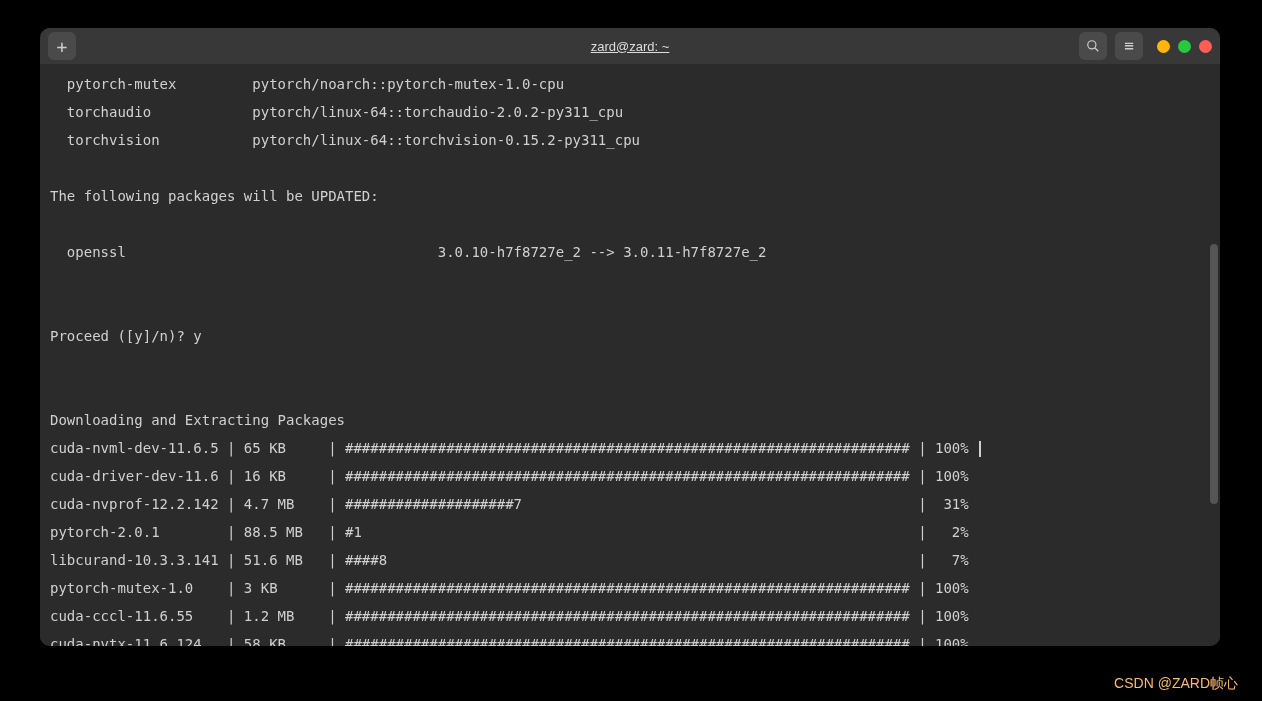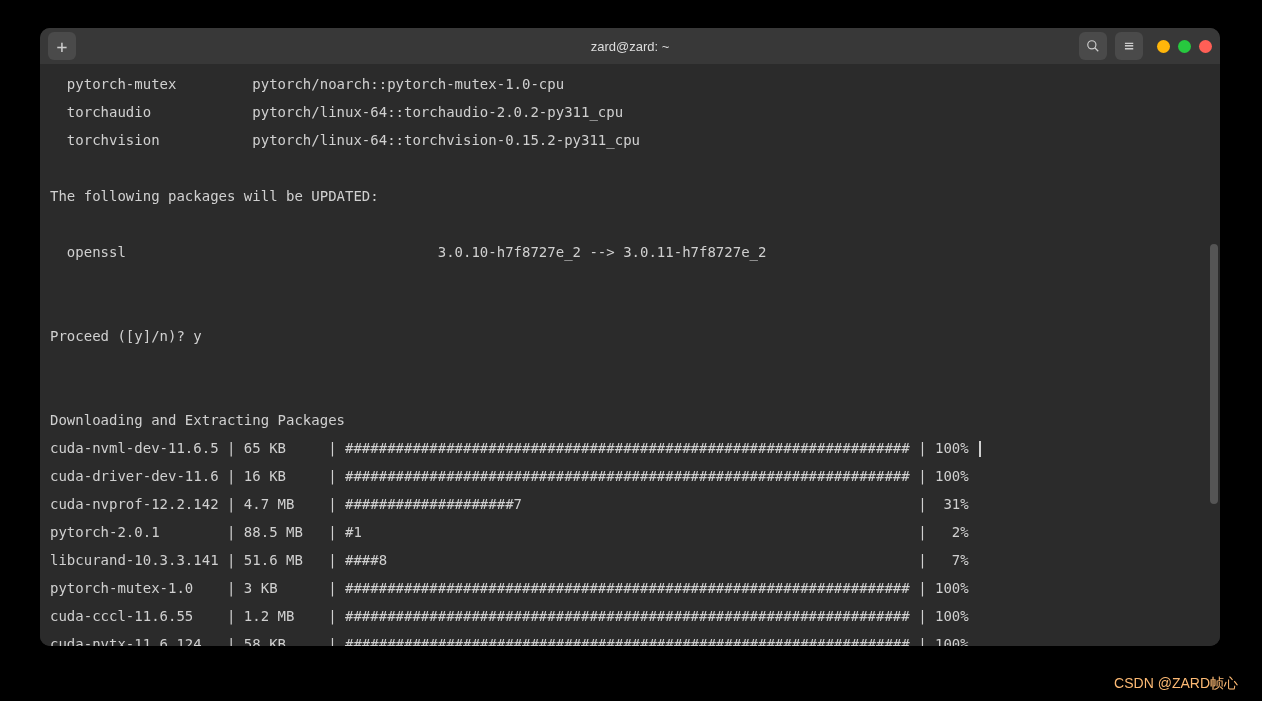--- a/index.html
+++ b/index.html
@@ -1,20 +1,20 @@
 <!DOCTYPE html>
 <html><head>
 <meta charset="utf-8">
 <style>
 * { margin: 0; padding: 0; box-sizing: border-box; }
 body { background: #000; font-family: 'DejaVu Sans Mono', 'Consolas', monospace; width: 1262px; height: 701px; position: relative; overflow: hidden; }
 .window { position: absolute; top: 28px; left: 40px; width: 1180px; height: 618px; background: #2e2e2e; border-radius: 10px; overflow: hidden; display: flex; flex-direction: column; }
 .titlebar { height: 36px; background: #383838; display: flex; align-items: center; padding: 0 8px; position: relative; }
 .new-tab-btn { width: 28px; height: 28px; background: #4a4a4a; border-radius: 6px; display: flex; align-items: center; justify-content: center; color: #ccc; font-size: 18px; cursor: pointer; }
-.title { position: absolute; left: 50%; transform: translateX(-50%); color: #ddd; font-size: 13px; font-family: sans-serif; }
+.title { position: absolute; left: 50%; transform: translateX(-50%); color: #ddd; font-size: 13px; font-family: sans-serif; text-decoration: underline; }
 .right-controls { position: absolute; right: 8px; display: flex; align-items: center; gap: 8px; }
 .icon-btn { width: 28px; height: 28px; background: #4a4a4a; border-radius: 6px; display: flex; align-items: center; justify-content: center; cursor: pointer; }
 .dots { color: #ccc; font-size: 16px; line-height: 1; }
 .traffic { display: flex; gap: 8px; margin-left: 6px; }
 .light { width: 13px; height: 13px; border-radius: 50%; }
 .l-min { background: #ffb60a; }
 .l-max { background: #27c93f; }
 .l-close { background: #ff5f56; }
 .terminal { flex: 1; background: #2b2b2b; padding: 6px 10px; color: #d0d0d0; font-size: 14px; line-height: 28px; white-space: pre; overflow: hidden; position: relative; }
 .scrollbar { position: absolute; right: 2px; top: 180px; width: 8px; height: 260px; background: #555; border-radius: 4px; }

